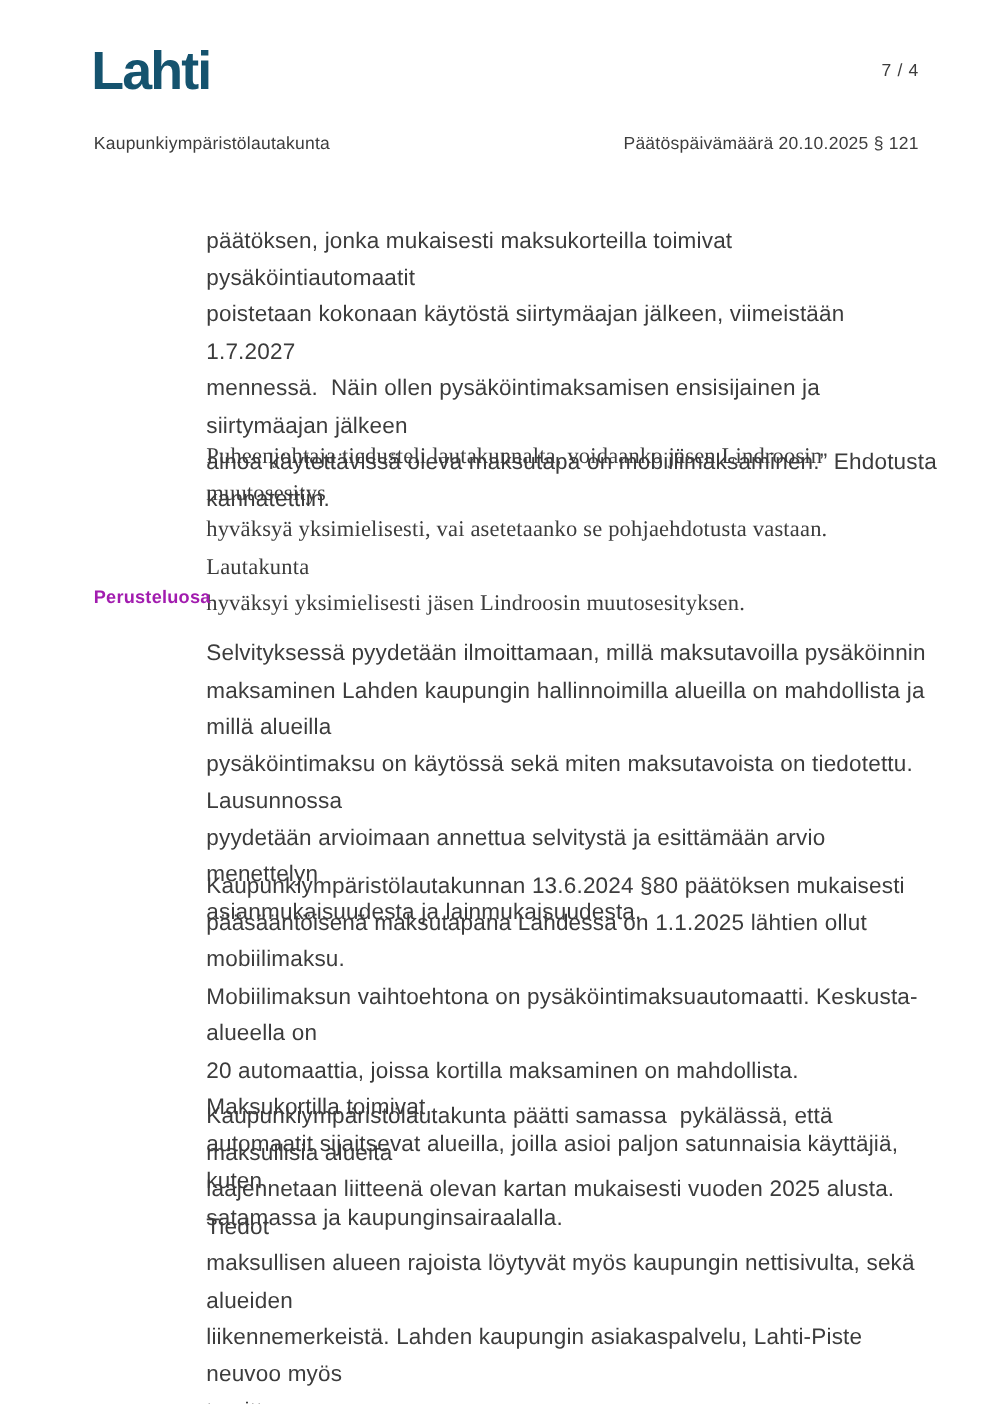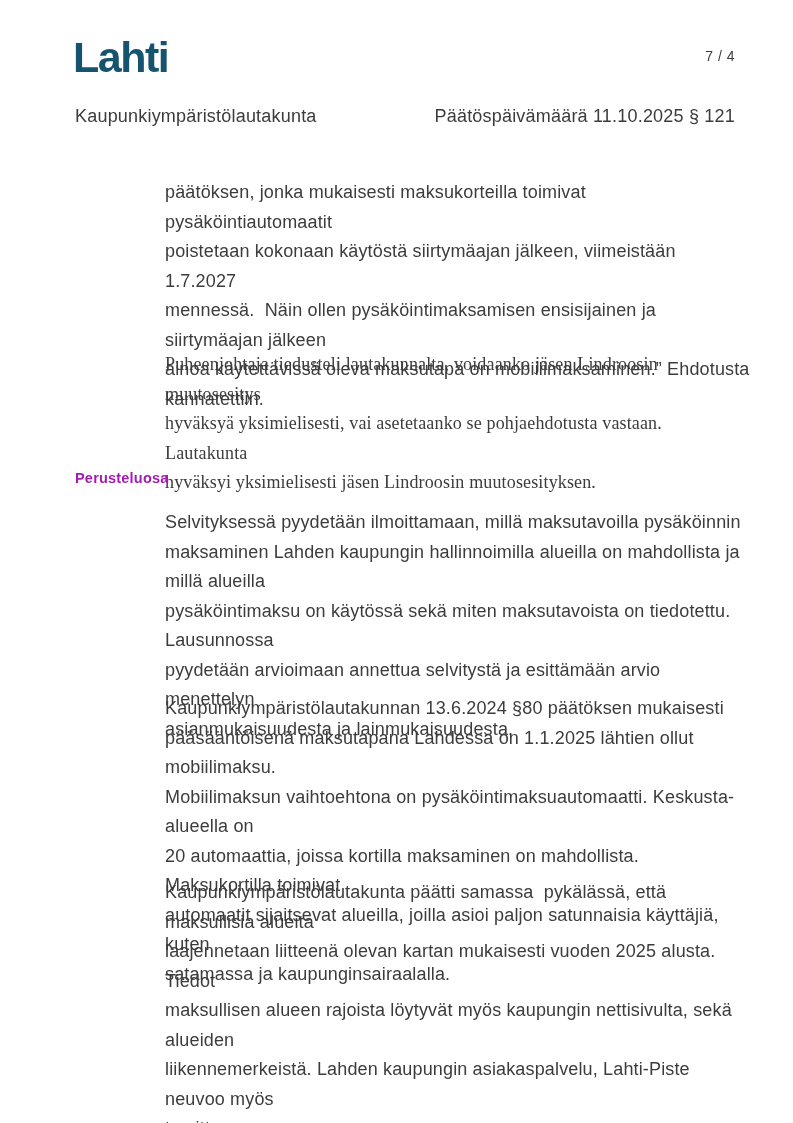--- a/index.html
+++ b/index.html
@@ -37,21 +37,21 @@
     letter-spacing: 0.5px;
     color: #3c3c3c;
   }
   .header-row {
     position: absolute;
     left: 75px;
     right: 58px;
     top: 106px;
     display: flex;
     justify-content: space-between;
-    font-size: 18px;
+    font-size: 14px;
     letter-spacing: 0.2px;
     color: #3c3c3c;
   }
   .para {
     position: absolute;
     left: 165px;
     width: 585px;
     font-size: 18px;
     line-height: 29.5px;
     letter-spacing: 0.15px;
@@ -77,21 +77,21 @@
 <body>
 
 <div class="page">
 
   <div class="logo">Lahti</div>
 
   <div class="page-number">7 / 4</div>
 
   <div class="header-row">
     <span>Kaupunkiympäristölautakunta</span>
-    <span>Päätöspäivämäärä 11.10.2025 § 121</span>
+    <span>Päätöspäivämäärä 20.10.2025 § 121</span>
   </div>
 
   <div class="para para-1">päätöksen, jonka mukaisesti maksukorteilla toimivat pysäköintiautomaatit
 poistetaan kokonaan käytöstä siirtymäajan jälkeen, viimeistään 1.7.2027
 mennessä.  Näin ollen pysäköintimaksamisen ensisijainen ja siirtymäajan jälkeen
 ainoa käytettävissä oleva maksutapa on mobiilimaksaminen.” Ehdotusta
 kannatettiin.</div>
 
   <div class="para para-2">Puheenjohtaja tiedusteli lautakunnalta, voidaanko jäsen Lindroosin muutosesitys
 hyväksyä yksimielisesti, vai asetetaanko se pohjaehdotusta vastaan.  Lautakunta

